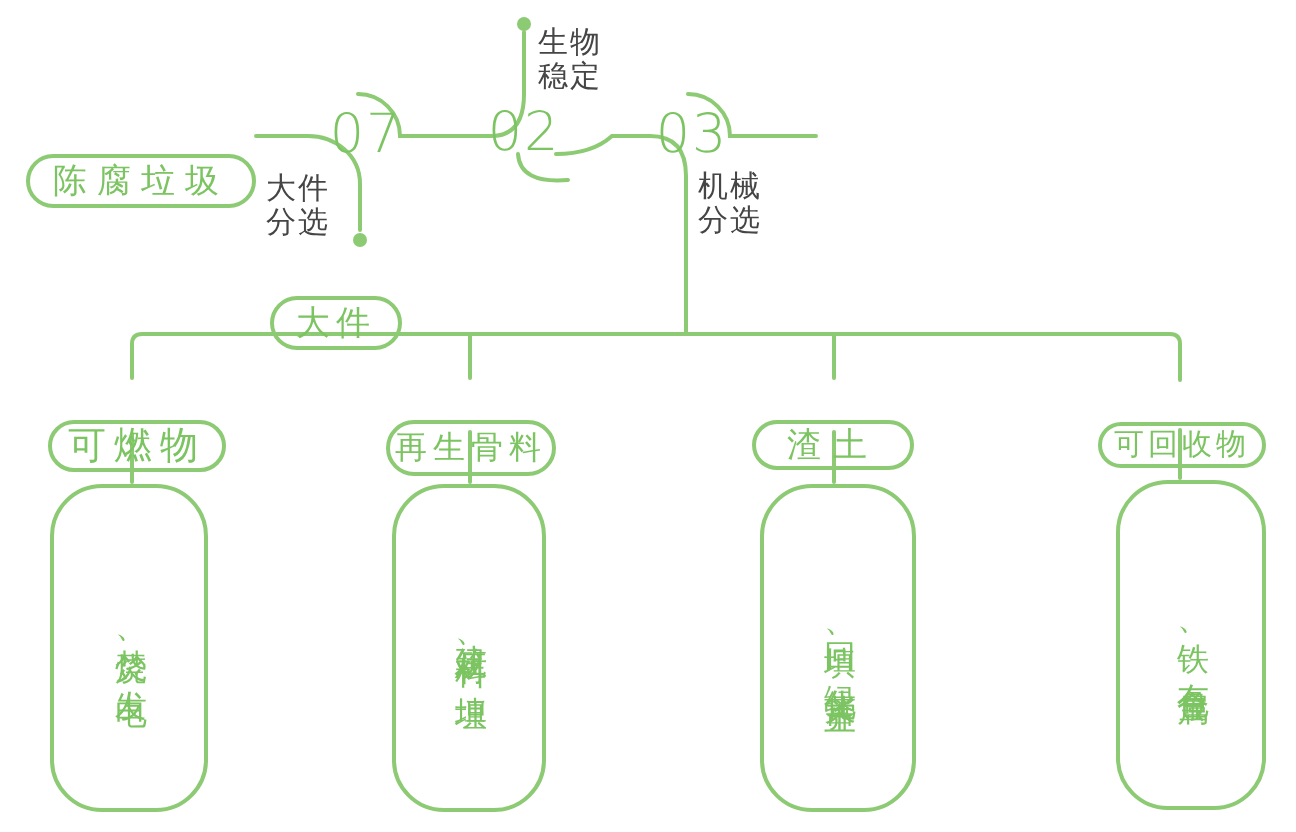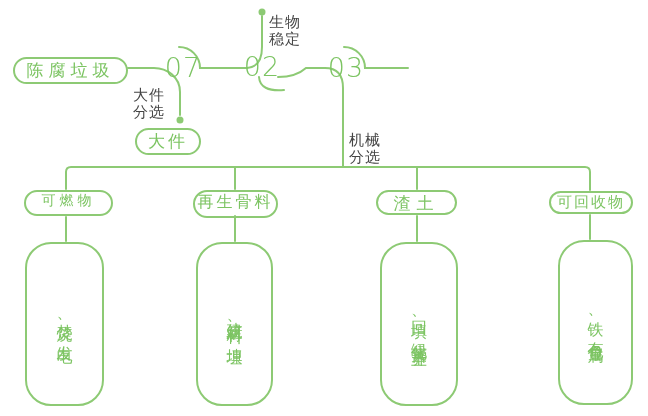--- a/index.html
+++ b/index.html
@@ -11,22 +11,22 @@
   html,body{margin:0;padding:0;background:#fff;}
   .stage{
     position:relative;width:648px;height:416px;background:var(--background);
     font-family:"Liberation Sans","DejaVu Sans",sans-serif;overflow:hidden;
   }
   svg.connectors{position:absolute;left:0;top:0;width:648px;height:416px;}
   .connectors path{fill:none;stroke:var(--green-line);stroke-width:2;stroke-linecap:round;}
   .connectors circle{fill:var(--green-line);stroke:none;}
   .pill{
     position:absolute;box-sizing:border-box;border:2px solid var(--green-line);
-    border-radius:16px;display:flex;justify-content:center;
-    color:var(--green-text);white-space:nowrap;
+    border-radius:16px;display:flex;align-items:center;justify-content:center;
+    color:var(--green-text);white-space:nowrap;margin-top:20px;
   }
   .num{
     position:absolute;color:var(--green-text);font-size:27px;line-height:24px;
     font-weight:200;text-align:center;letter-spacing:1px;
     font-family:"DejaVu Sans","Liberation Sans",sans-serif;
   }
   .lbl{
     position:absolute;color:var(--dark-text);font-size:15px;line-height:16.5px;
     letter-spacing:1px;white-space:nowrap;
   }
@@ -72,30 +72,30 @@
   <div class="num" style="left:326px;top:56px;width:40px;text-align:center;">03</div>
 
   <div class="lbl" style="left:133px;top:87px;">
     <span>大件</span>
     <span>分选</span>
   </div>
   <div class="lbl" style="left:269px;top:14px;">
     <span>生物</span>
     <span>稳定</span>
   </div>
-  <div class="lbl" style="left:349px;top:86px;margin-top:46px;">
+  <div class="lbl" style="left:349px;top:86px;">
     <span>机械</span>
     <span>分选</span>
   </div>
 
   <div class="pill" style="left:135px;top:128px;width:66px;height:27px;font-size:17px;letter-spacing:3px;">
     <span>大件</span>
   </div>
 
-  <div class="pill" style="left:24px;top:190px;width:89px;height:26px;font-size:14px;letter-spacing:4px;">
+  <div class="pill" style="left:24px;top:190px;width:89px;height:26px;font-size:19px;letter-spacing:4px;">
     <span>可燃物</span>
   </div>
   <div class="pill" style="left:193px;top:190px;width:85px;height:28px;font-size:16px;letter-spacing:3px;">
     <span>再生骨料</span>
   </div>
   <div class="pill" style="left:376px;top:190px;width:81px;height:25px;font-size:17px;letter-spacing:6px;">
     <span>渣土</span>
   </div>
   <div class="pill" style="left:549px;top:191px;width:84px;height:23px;font-size:15px;letter-spacing:2px;">
     <span>可回收物</span>

